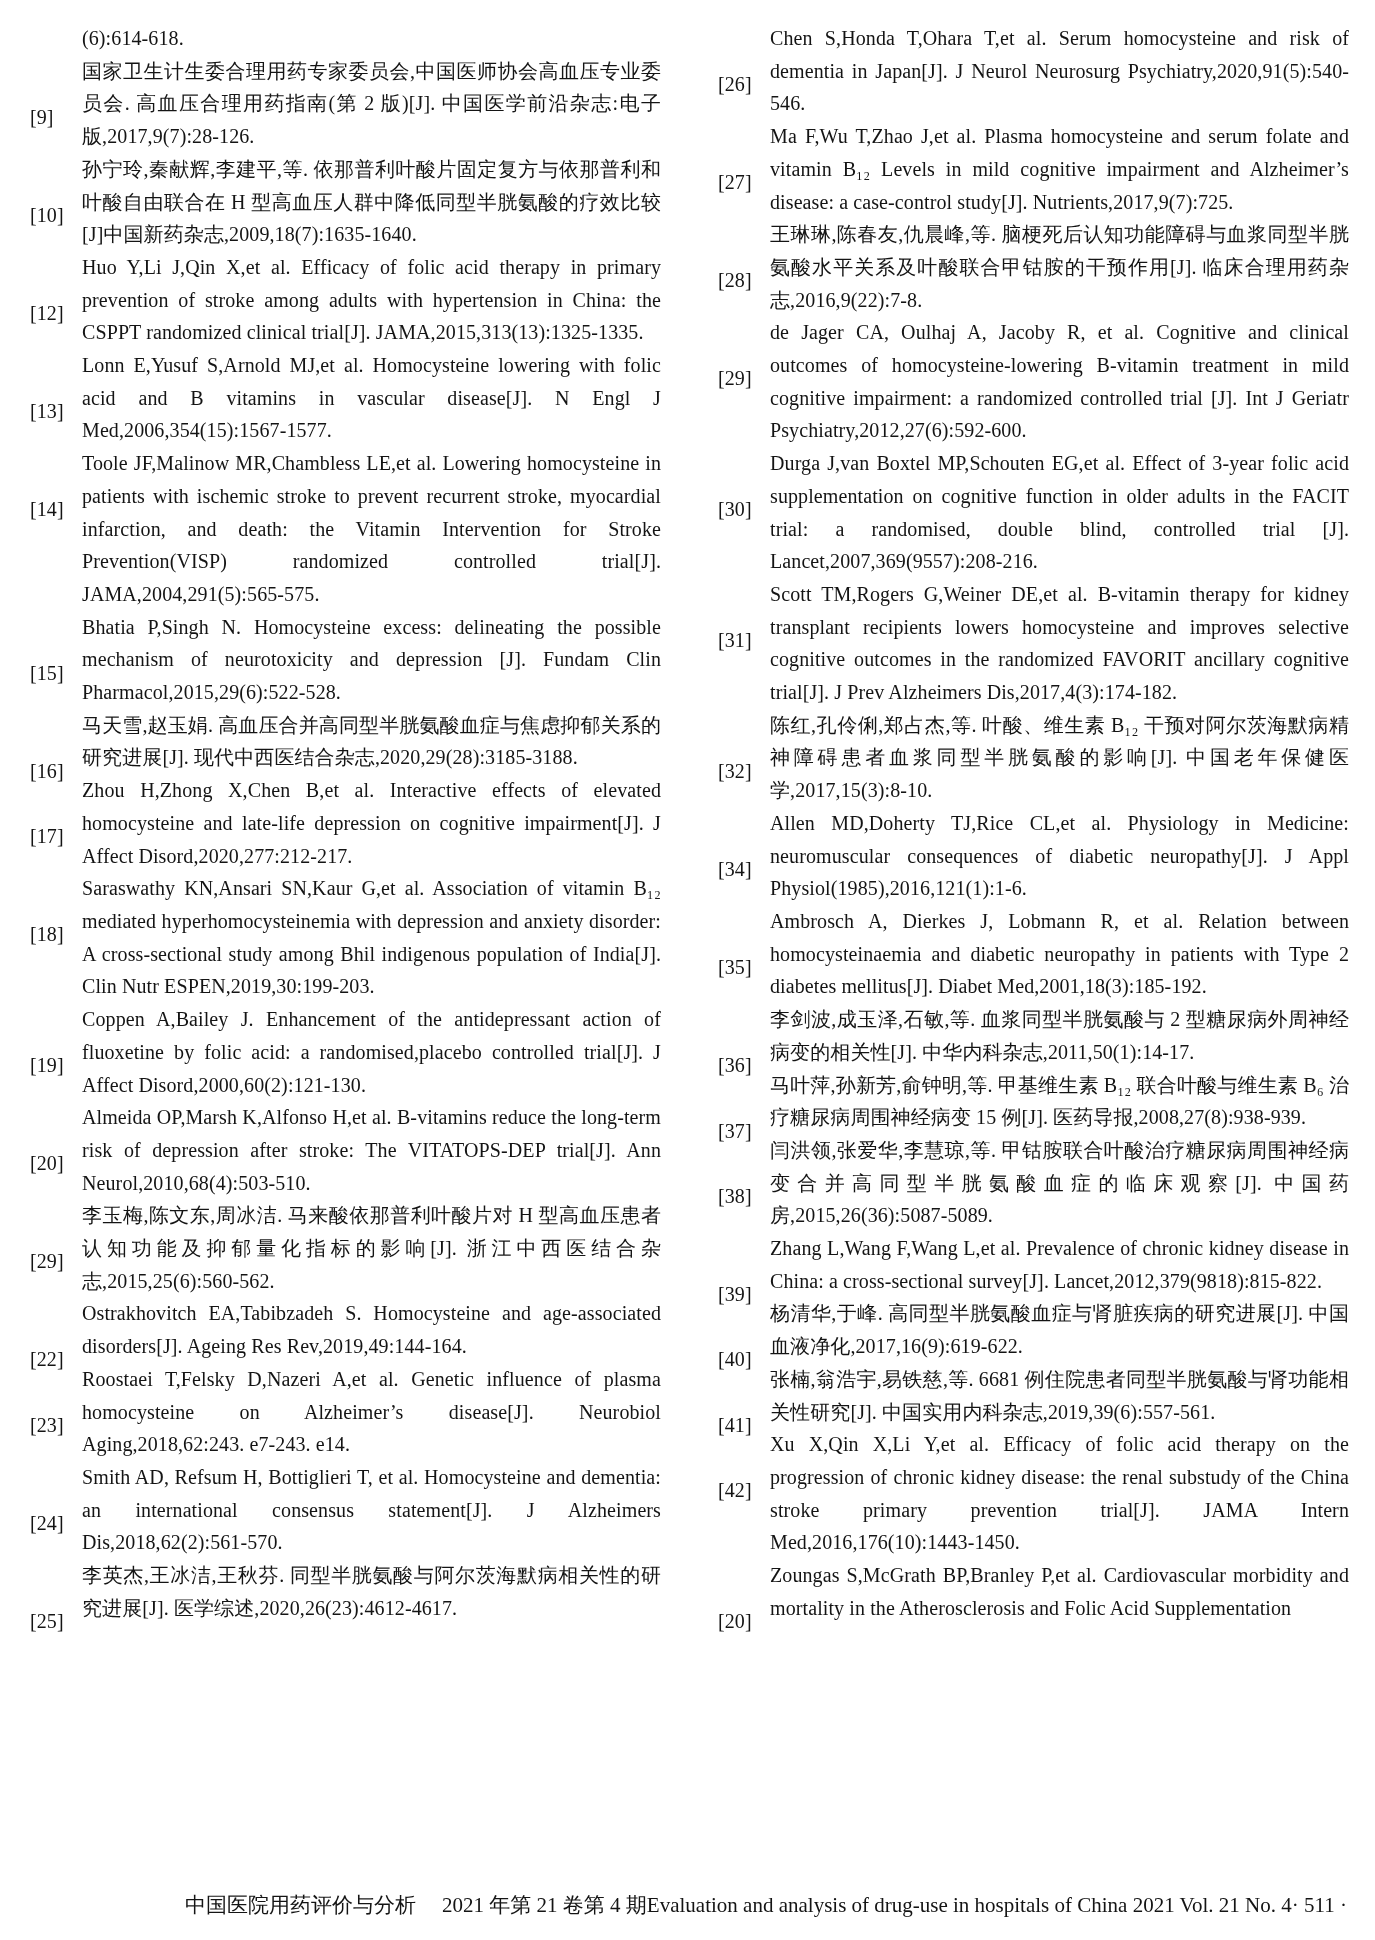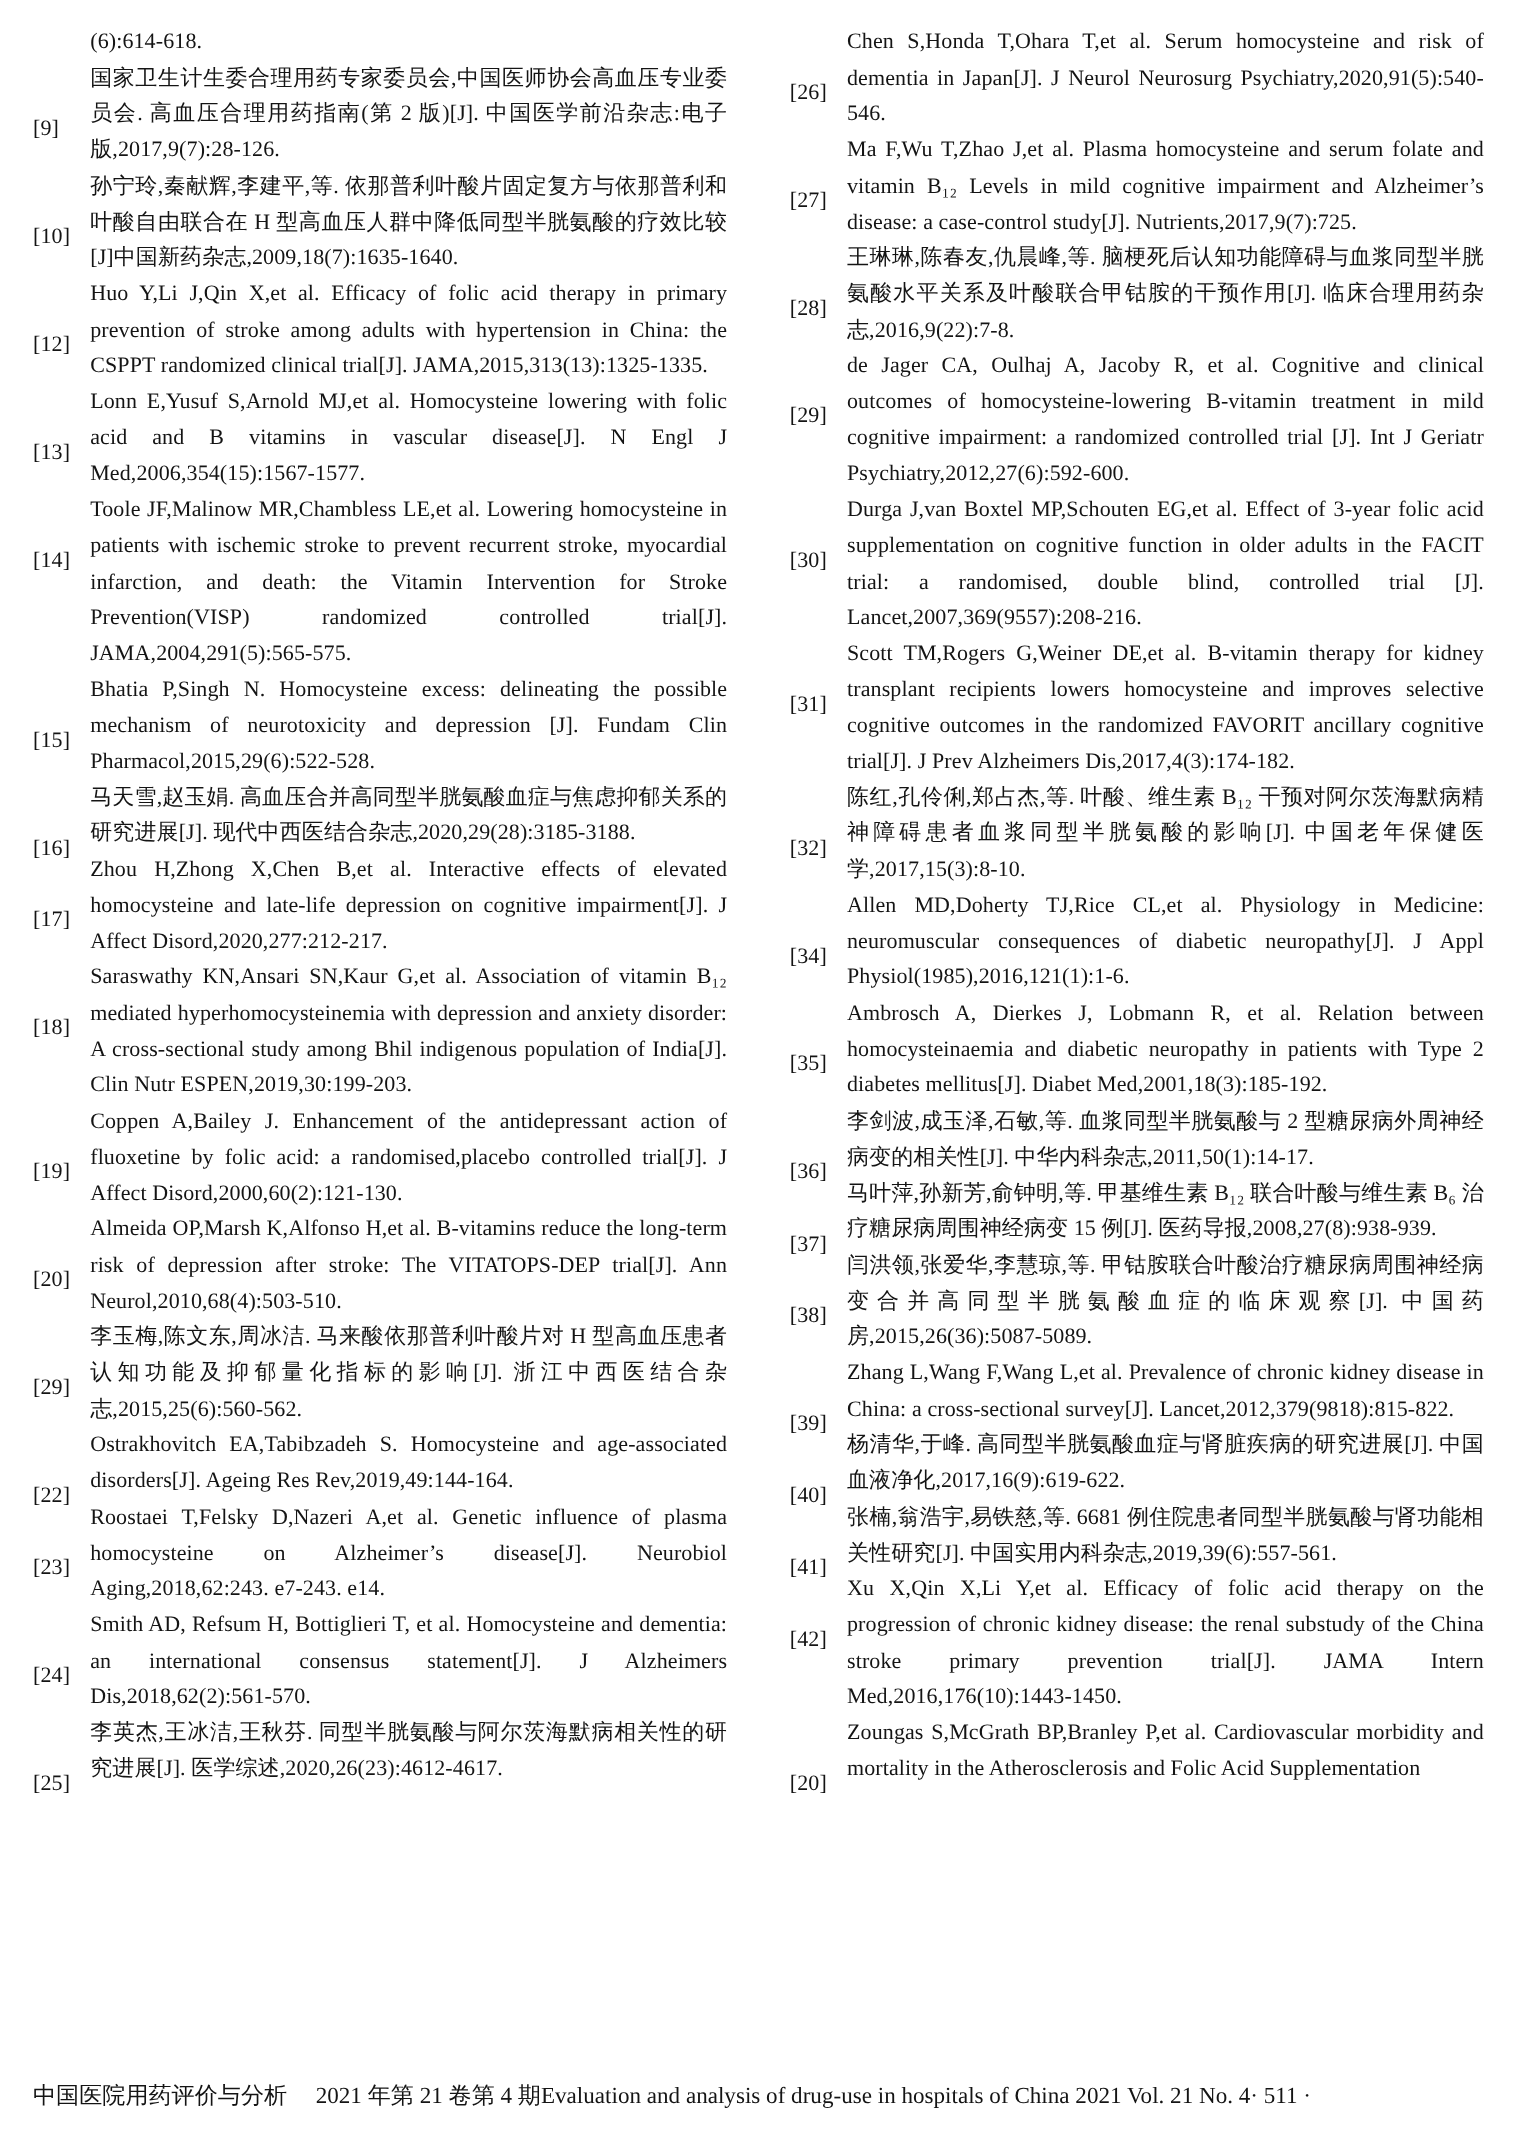--- a/index.html
+++ b/index.html
@@ -34,21 +34,21 @@
     top: 0;
     white-space: nowrap;
     margin-top: 46px;
   }
   .footer {
     position: absolute;
     left: 30px;
     right: 28px;
     bottom: 22px;
     display: flex;
-    justify-content: flex-start;
+    justify-content: flex-end;
     align-items: baseline;
     font-size: 21px;
     line-height: 26px;
   }
   .footer .issue { margin-left: 26px; }
   .footer .pageno { }
 </style>
 </head>
 <body>
 

